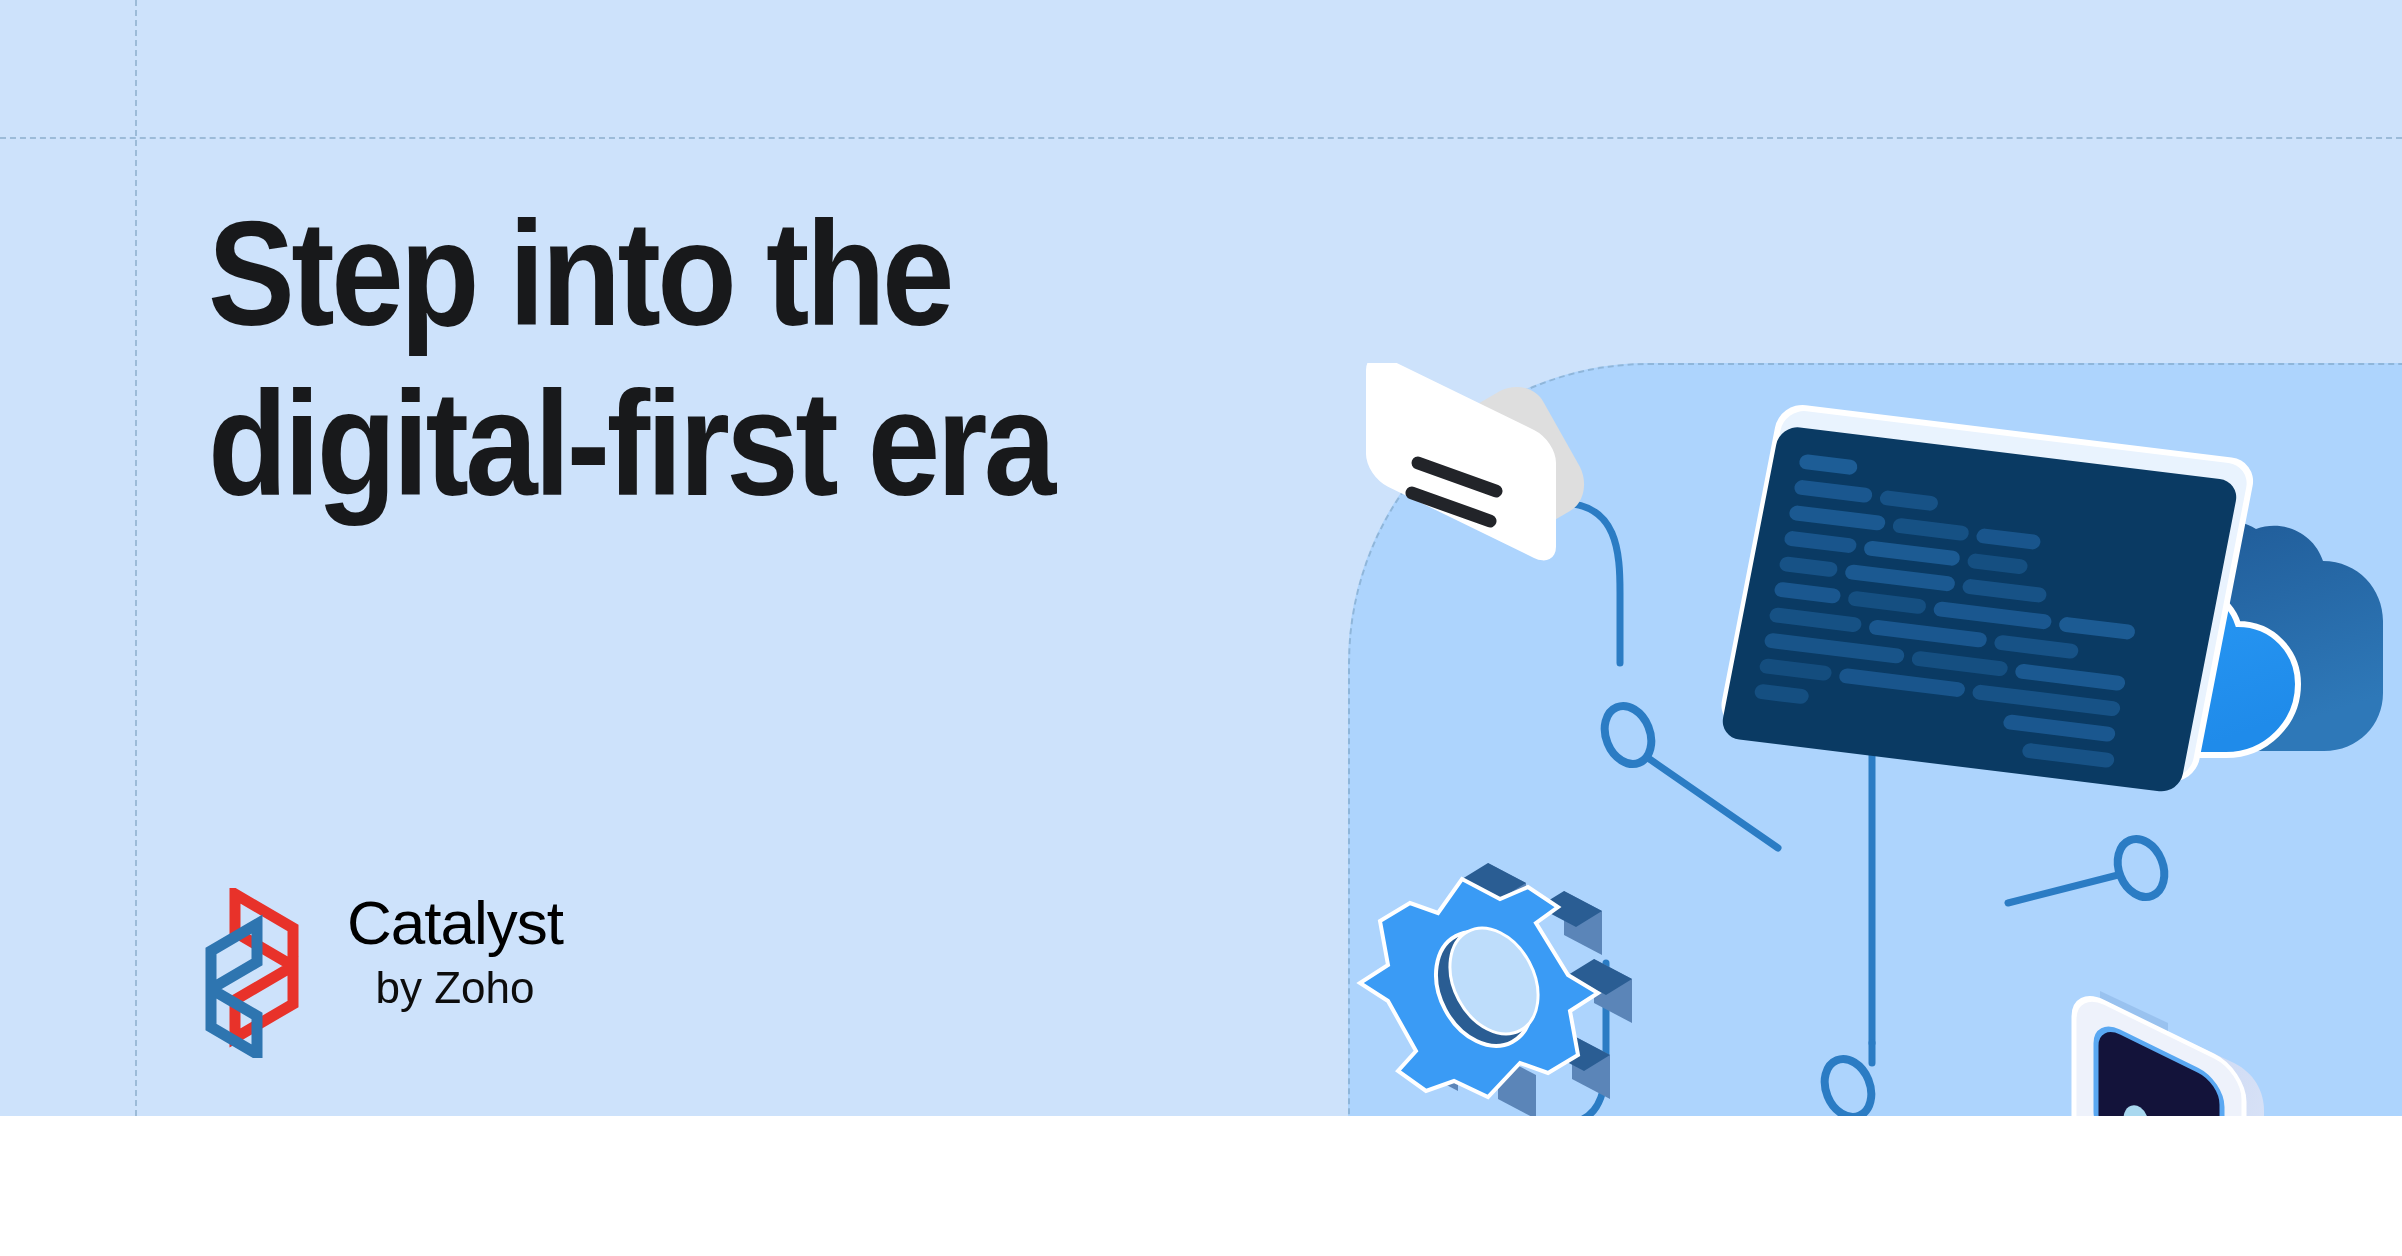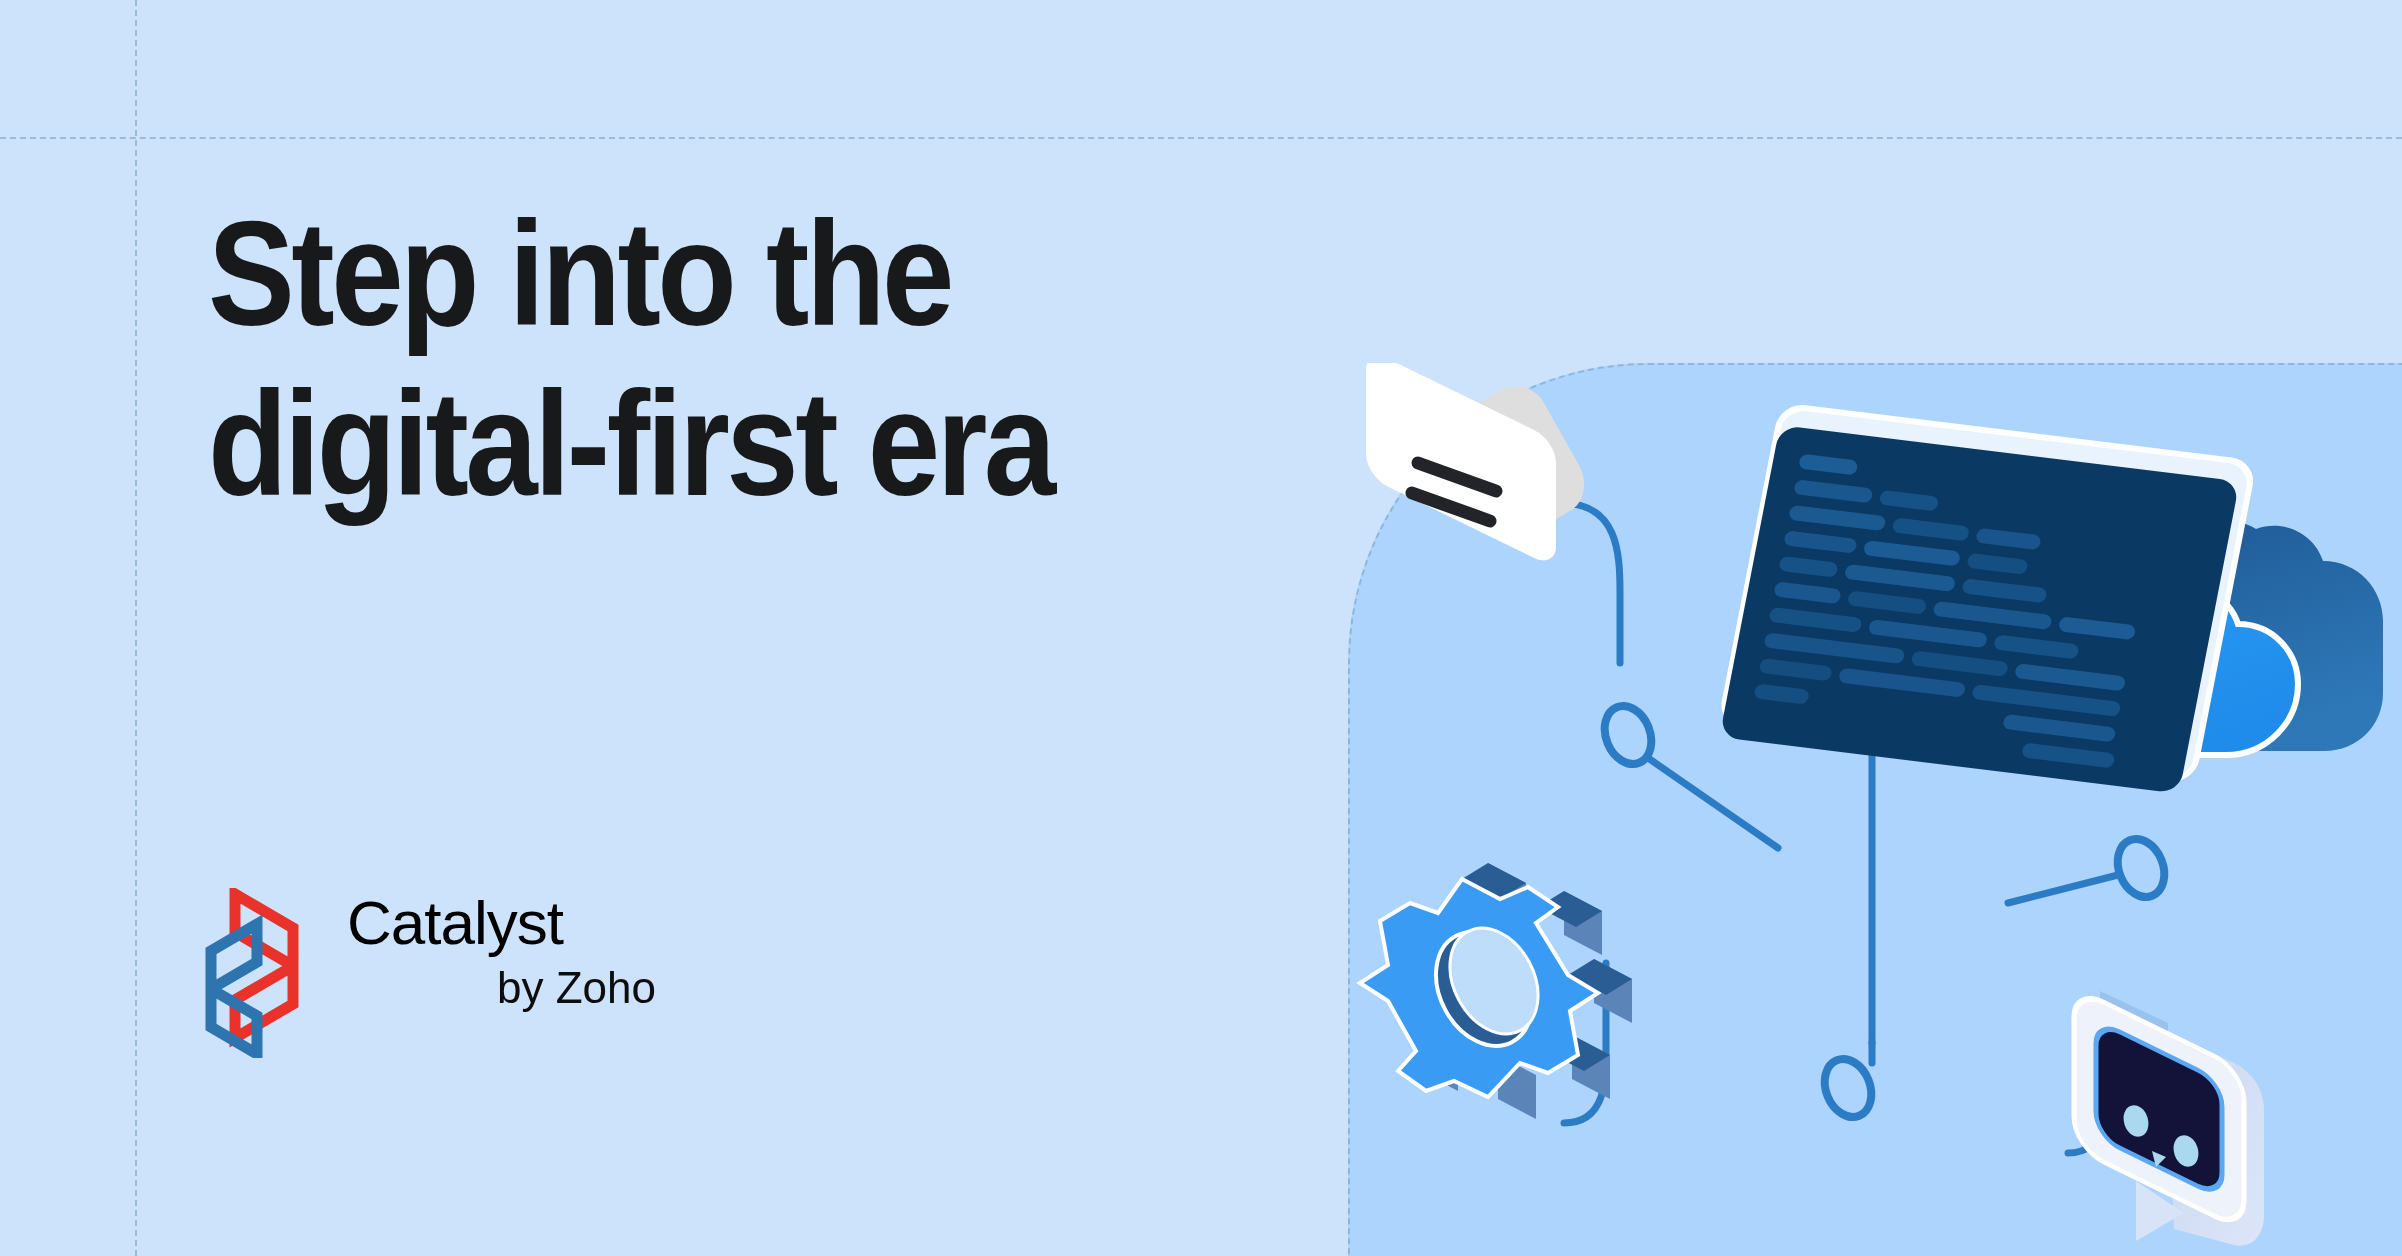--- a/index.html
+++ b/index.html
@@ -3,21 +3,21 @@
 <meta charset="utf-8">
 <style>
   html, body {
     margin: 0;
     padding: 0;
     background: #ffffff;
   }
   #stage {
     position: relative;
     width: 2402px;
-    height: 1256px;
+    height: 1116px;
     overflow: hidden;
     background: #cde2fb;
     font-family: "Liberation Sans", sans-serif;
   }
 
   
   .grid-line {
     position: absolute;
     pointer-events: none;
   }
@@ -98,27 +98,27 @@
     color: #000000;
     font-family: "Liberation Sans", sans-serif;
     font-weight: normal;
     font-size: 62px;
     line-height: 0.95;
     letter-spacing: -1px;
     white-space: nowrap;
   }
   #logo-sub {
     margin-top: 10px;
-    margin-left: 150px;
     color: #0d0d0d;
     font-family: "Liberation Sans", sans-serif;
     font-weight: normal;
     font-size: 44px;
     letter-spacing: 0px;
     white-space: nowrap;
+    text-align: center;
   }
 </style>
 </head>
 <body>
 
 <div id="stage">
 
   <div class="grid-line grid-v" style="left:135px;"></div>
   <div class="grid-line grid-h" style="top:137px;"></div>
 

